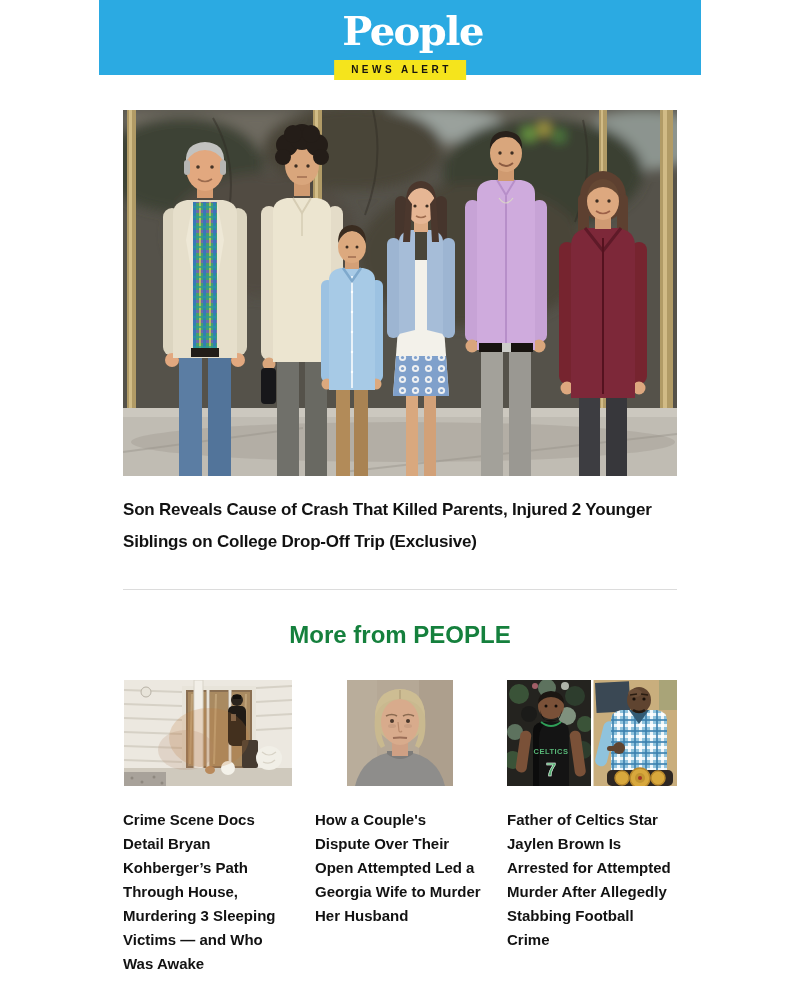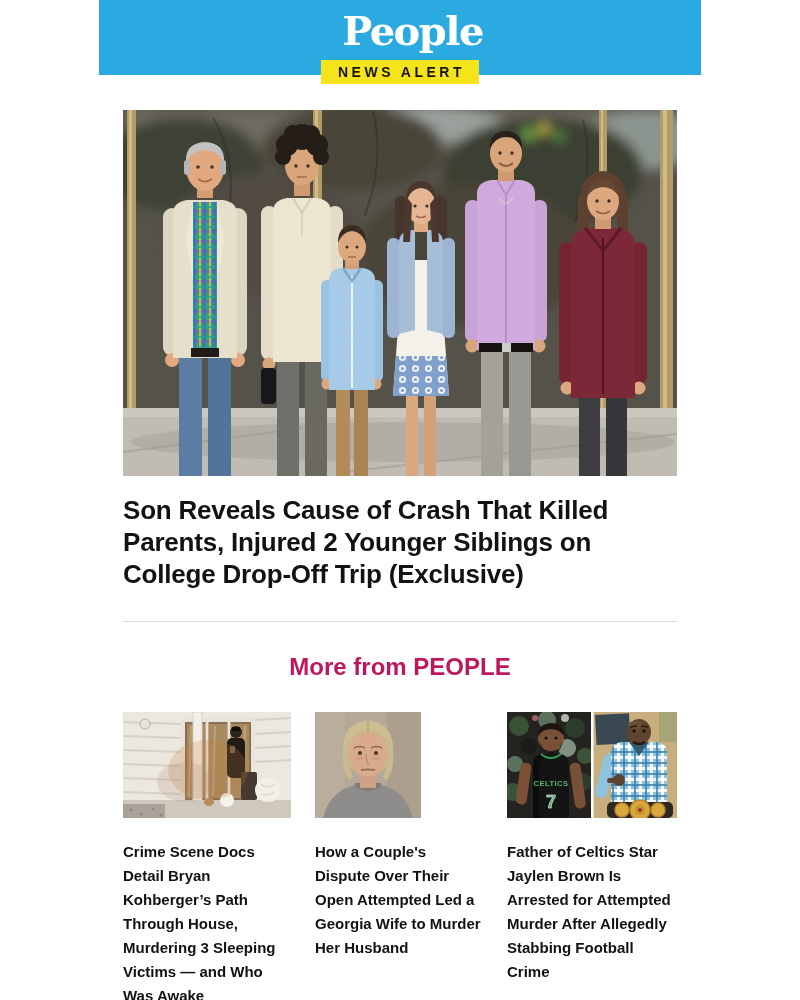--- a/index.html
+++ b/index.html
@@ -21,49 +21,49 @@
     display: inline-block;
     font-family: "DejaVu Serif", serif;
     font-weight: bold; font-size: 40px; line-height: 1;
     color: #ffffff; letter-spacing: -1.5px;
     padding-top: 11px; cursor: pointer; margin-left: 25px;
   }
   .badge {
     position: absolute; top: 60px; left: 50%;
     transform: translateX(-50%);
     background: #F5E41C; color: #17140e;
-    font-weight: bold; font-size: 14px; line-height: 1;
+    font-weight: bold; font-size: 10px; line-height: 1;
     letter-spacing: 3.5px; white-space: nowrap;
     padding: 5px 14px 5px 17px; z-index: 2;
   }
 
   .content { width: 554px; margin: 0 auto; }
 
   .hero-link { display: block; margin-top: 35px; cursor: pointer; }
   .hero-link svg { display: block; }
 
   .headline {
     margin: 18px 0 0 0;
-    font-size: 26px; line-height: 32px; font-weight: bold;
+    font-size: 17px; line-height: 32px; font-weight: bold;
     letter-spacing: -0.2px; color: #121212; cursor: pointer;
   }
 
   .divider {
     border: none; border-top: 1px solid #dcdcdc;
     margin: 31px 0 0 0;
   }
 
   .section-title {
     margin: 31px 0 0 0; text-align: center;
-    font-size: 24px; line-height: 28px; font-weight: bold; color: #be185d;
+    font-size: 24px; line-height: 28px; font-weight: bold; color: #15803d;
   }
 
   .cards { display: flex; gap: 22px; margin-top: 28px; }
   .card { width: 170px; cursor: pointer; }
-  .thumb { height: 111px; display: flex; align-items: center; overflow: hidden; }
+  .thumb { height: 111px; display: flex; justify-content: center; align-items: center; overflow: hidden; }
   .thumb svg { display: block; }
   .card-title {
     margin: 20px 0 0 0;
     font-size: 15px; line-height: 24px; font-weight: bold; color: #121212;
   }
 </style>
 </head>
 <body>
 
 <div class="email">

